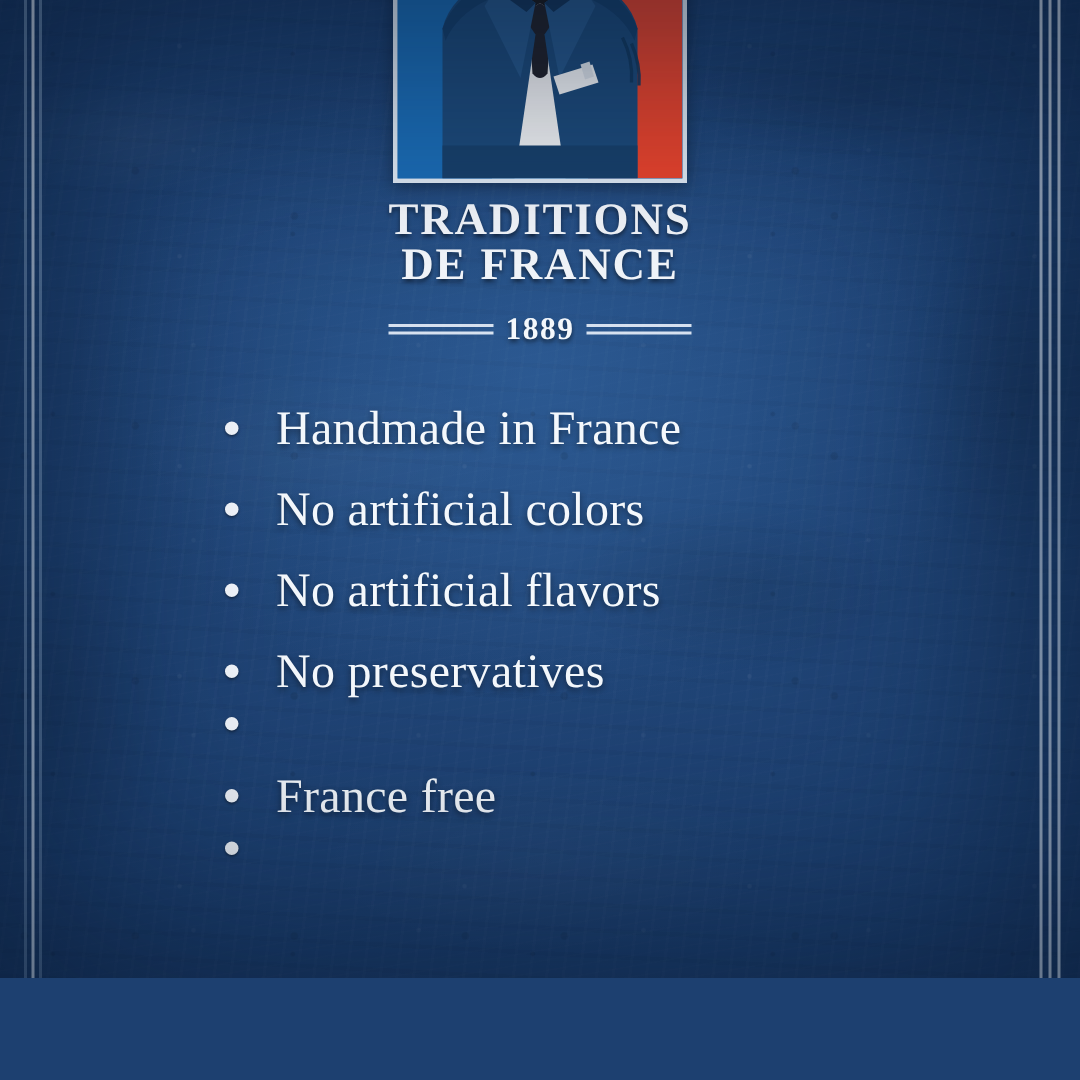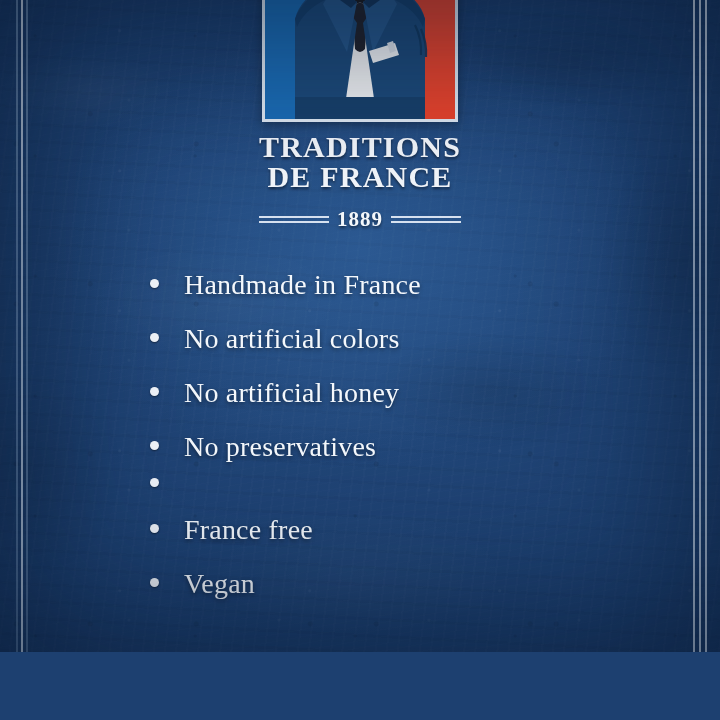--- a/index.html
+++ b/index.html
@@ -80,21 +80,21 @@
 
   
   .features{position:absolute;left:150px;top:268px;right:40px;}
   .feature{display:flex;align-items:baseline;margin-bottom:20px;}
   .bullet{
     width:9px;height:9px;border-radius:50%;background:#f3f7fc;
     flex:0 0 auto;margin-right:25px;position:relative;top:-6px;
     box-shadow:0 1px 2px rgba(0,0,0,.45);
   }
   .feature-label{
-    color:#f4f8fc;font-size:28px;line-height:34px;font-weight:400;
+    color:#f4f8fc;font-size:32px;line-height:34px;font-weight:400;
     font-family:"Liberation Serif", serif;
     text-shadow:0 2px 4px rgba(0,0,0,.45);
     letter-spacing:.2px;
   }
 </style>
 </head>
 <body>
 
 <div class="poster">
 
@@ -197,33 +197,32 @@
     <div class="feature">
       <span class="bullet"></span>
       <span class="feature-label">Handmade in France</span>
     </div>
     <div class="feature">
       <span class="bullet"></span>
       <span class="feature-label">No artificial colors</span>
     </div>
     <div class="feature">
       <span class="bullet"></span>
-      <span class="feature-label">No artificial honey</span>
+      <span class="feature-label">No artificial flavors</span>
     </div>
     <div class="feature">
       <span class="bullet"></span>
       <span class="feature-label">No preservatives</span>
     </div>
     <div class="feature">
       <span class="bullet"></span>
     </div>
     <div class="feature">
       <span class="bullet"></span>
       <span class="feature-label">France free</span>
     </div>
     <div class="feature">
       <span class="bullet"></span>
-      <span class="feature-label">Vegan</span>
     </div>
   </div>
 
   <div class="vignette"></div>
 </div>
 
 </body></html>

